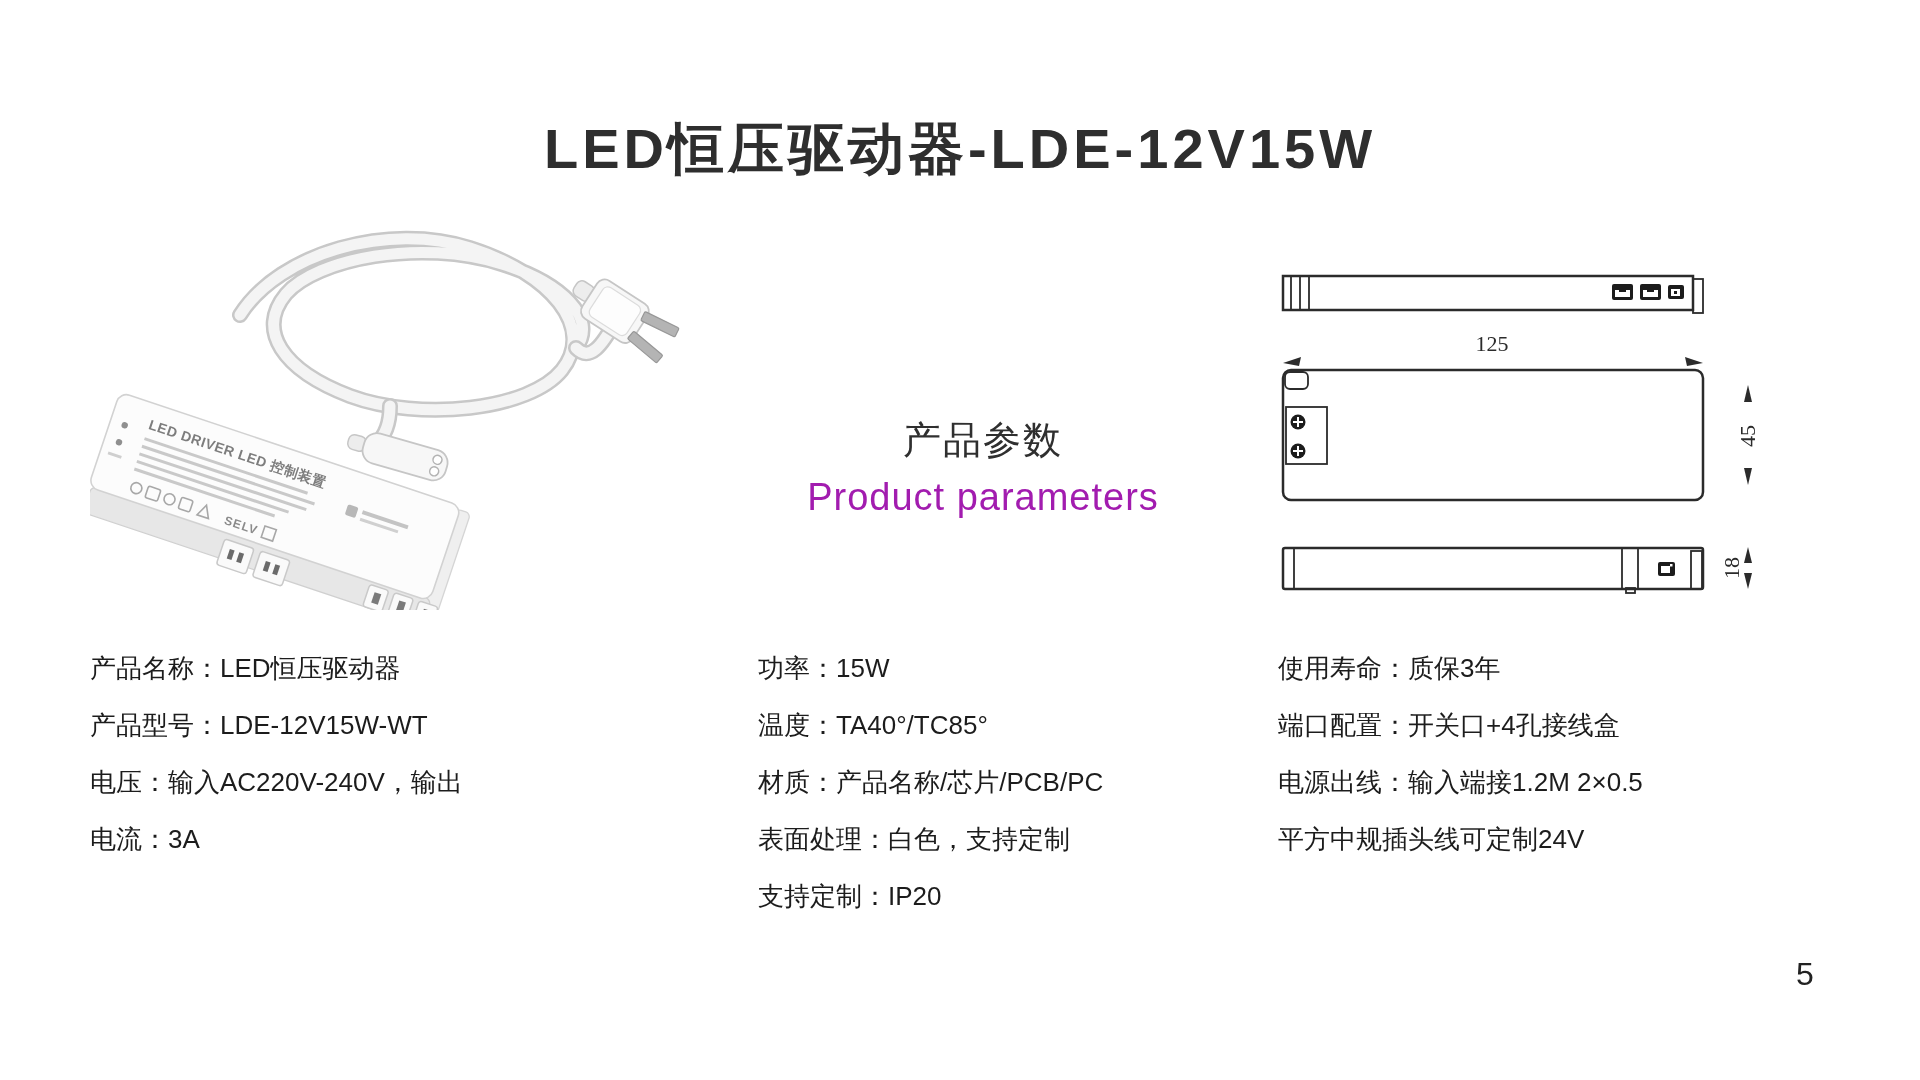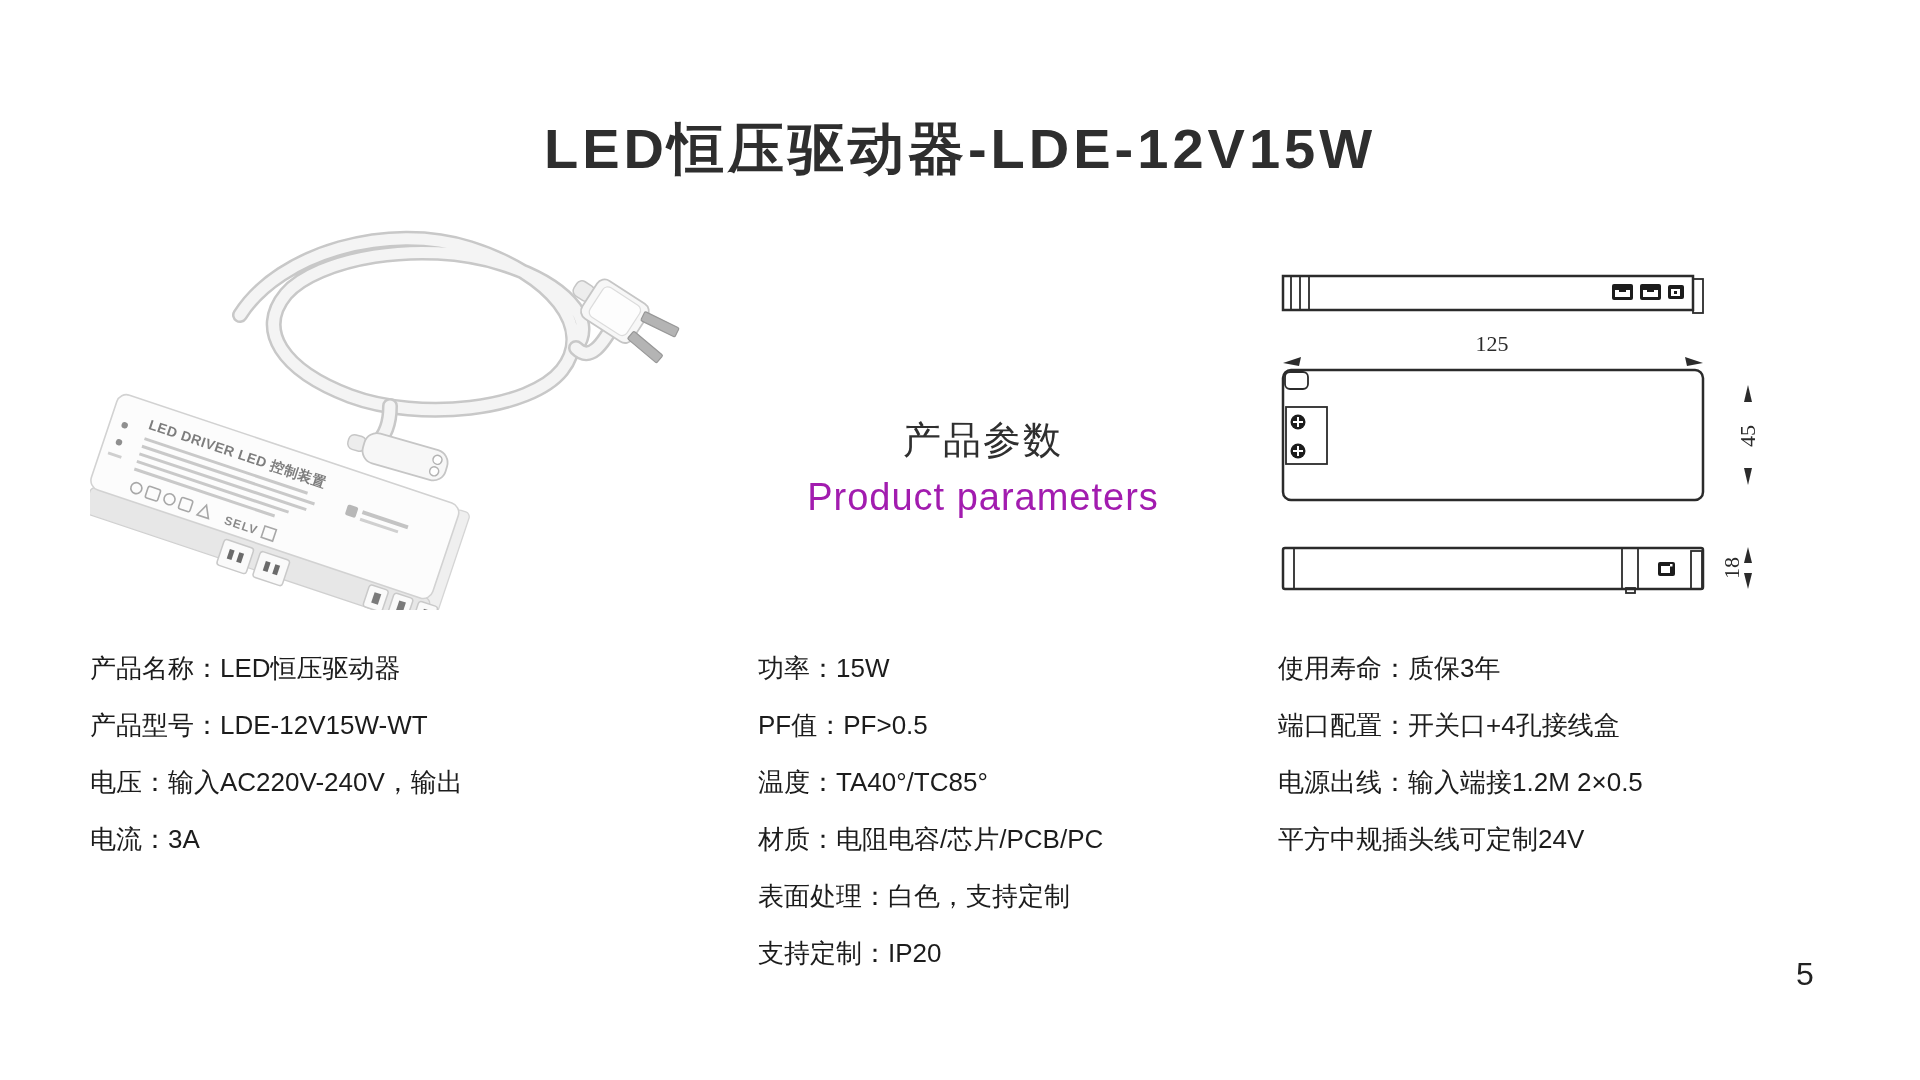--- a/index.html
+++ b/index.html
@@ -188,23 +188,22 @@
 
   <div class="spec-col col1">
     <div>产品名称：LED恒压驱动器</div>
     <div>产品型号：LDE-12V15W-WT</div>
     <div>电压：输入AC220V-240V，输出</div>
     <div>电流：3A</div>
   </div>
 
   <div class="spec-col col2">
     <div>功率：15W</div>
-    <div>PF值：PF&gt;0.5</div>
     <div>温度：TA40°/TC85°</div>
-    <div>材质：电阻电容/芯片/PCB/PC</div>
+    <div>材质：产品名称/芯片/PCB/PC</div>
     <div>表面处理：白色，支持定制</div>
     <div>支持定制：IP20</div>
   </div>
 
   <div class="spec-col col3">
     <div>使用寿命：质保3年</div>
     <div>端口配置：开关口+4孔接线盒</div>
     <div>电源出线：输入端接1.2M 2×0.5</div>
     <div>平方中规插头线可定制24V</div>
   </div>

